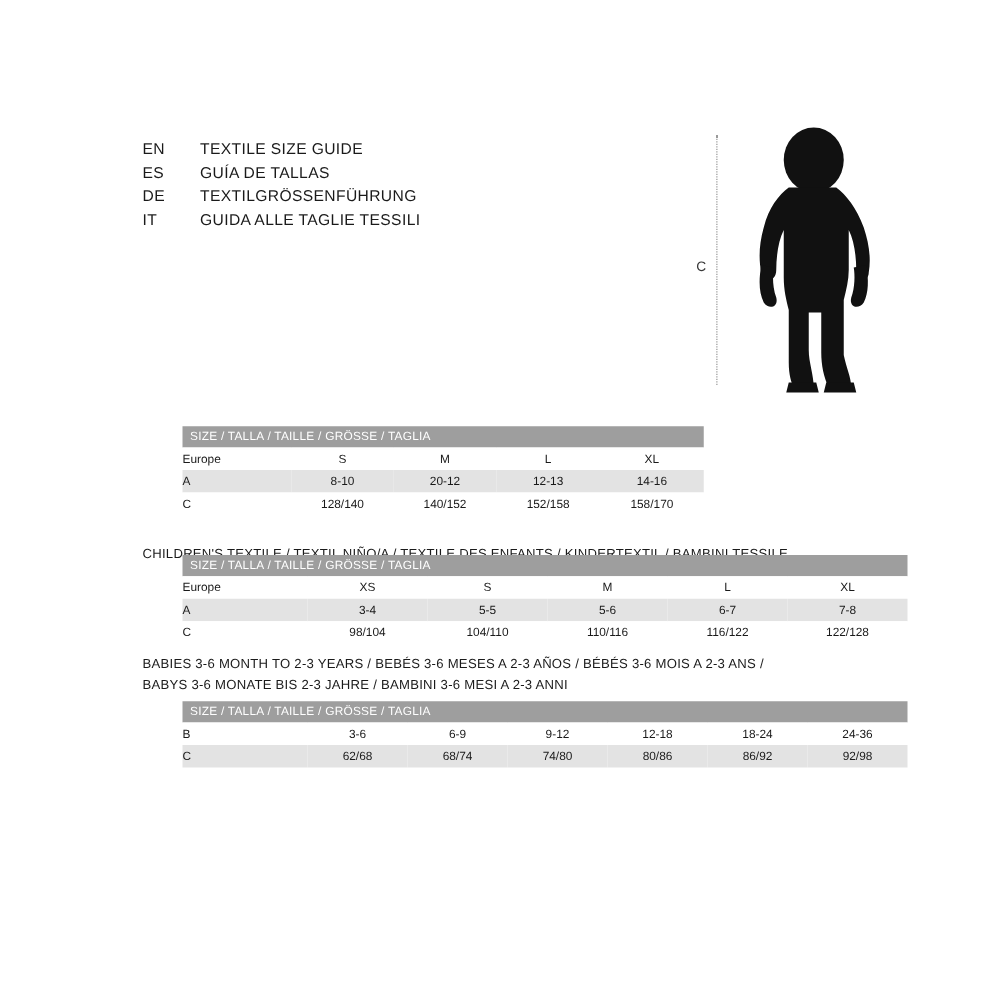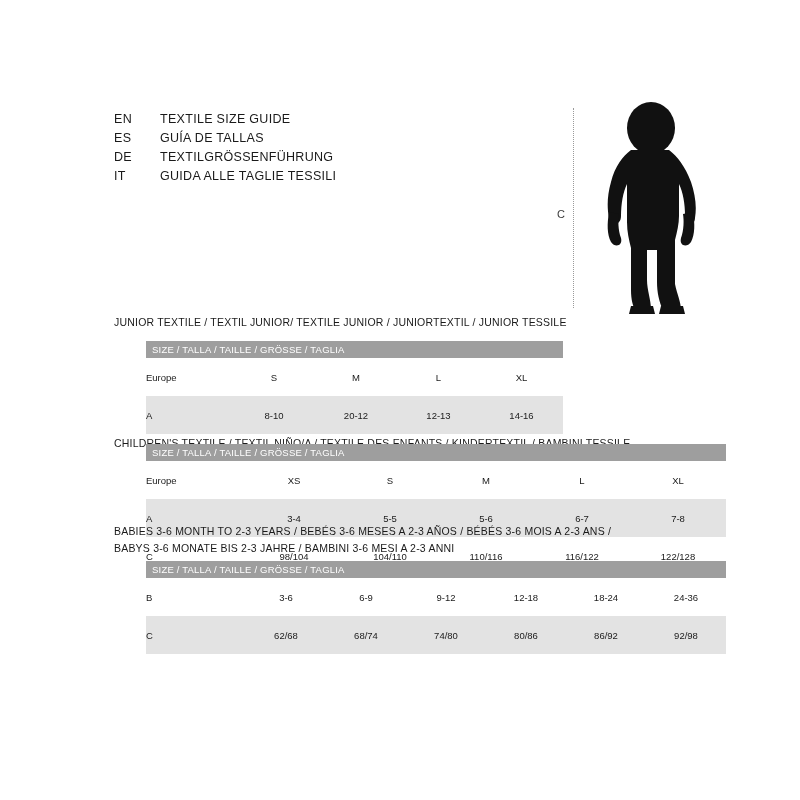--- a/index.html
+++ b/index.html
@@ -95,21 +95,21 @@
   table.size-table th.spanhead {
     background: #9e9e9e;
     color: #ffffff;
     text-align: left;
     font-weight: normal;
     font-size: 9.5px;
     padding: 3px 0 3px 6px;
     letter-spacing: 0.2px;
   }
   table.size-table td {
-    padding: 12px 0;
+    padding: 2px 0;
     height: 14px;
   }
   table.size-table tr.shaded td {
     background: #e3e3e3;
   }
   table.size-table tr.plain td {
     background: #ffffff;
   }
   td.lbl {
     text-align: left;
@@ -191,21 +191,20 @@
         <path d="M24 112 C 22 124, 22 134, 26 142 C 30 148, 38 146, 36 138 C 33 130, 33 120, 34 114 Z"></path>
 
         <path d="M108 112 C 110 124, 110 134, 106 142 C 102 148, 94 146, 96 138 C 99 130, 99 120, 98 114 Z"></path>
 
         <path d="M46 206 L 68 206 L 70 214 L 44 214 Z"></path>
         <path d="M76 206 L 98 206 L 100 214 L 74 214 Z"></path>
       </g>
     </svg>
   </div>
 
-  <div class="sec-head" style="left:114px; top:316px;">JUNIOR TEXTILE / TEXTIL JUNIOR/ TEXTILE JUNIOR / JUNIORTEXTIL / JUNIOR TESSILE</div>
 
   <table class="size-table" style="left:114px; top:341px; width:417px;">
     <colgroup>
       <col style="width:87px">
         <col style="width:82px">
         <col style="width:82px">
         <col style="width:83px">
         <col style="width:83px">
     </colgroup>
     <thead>

